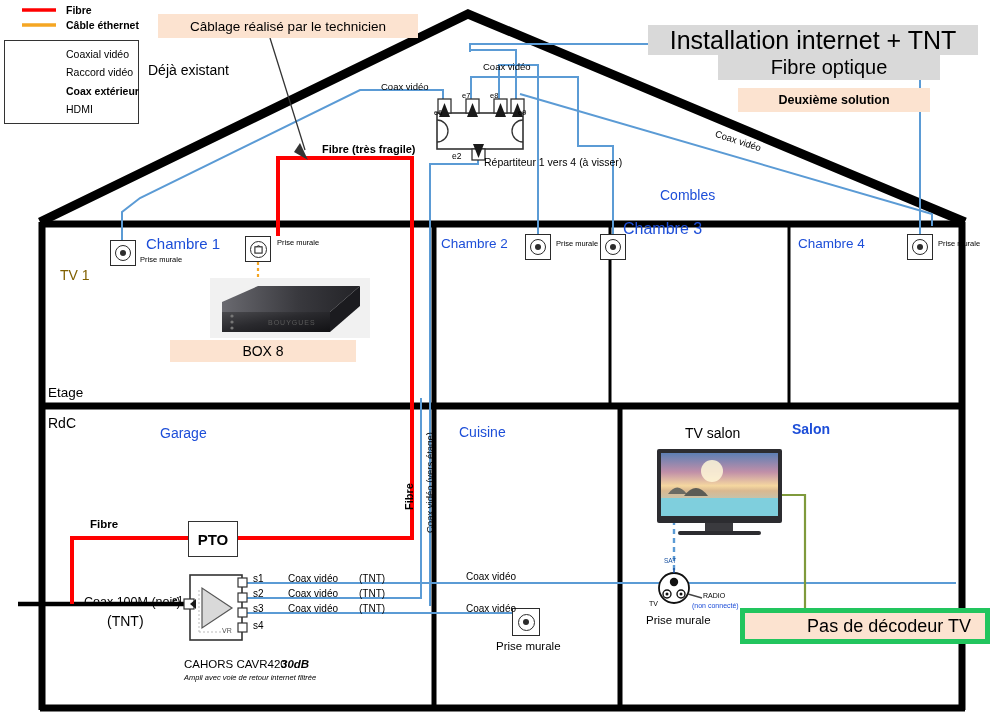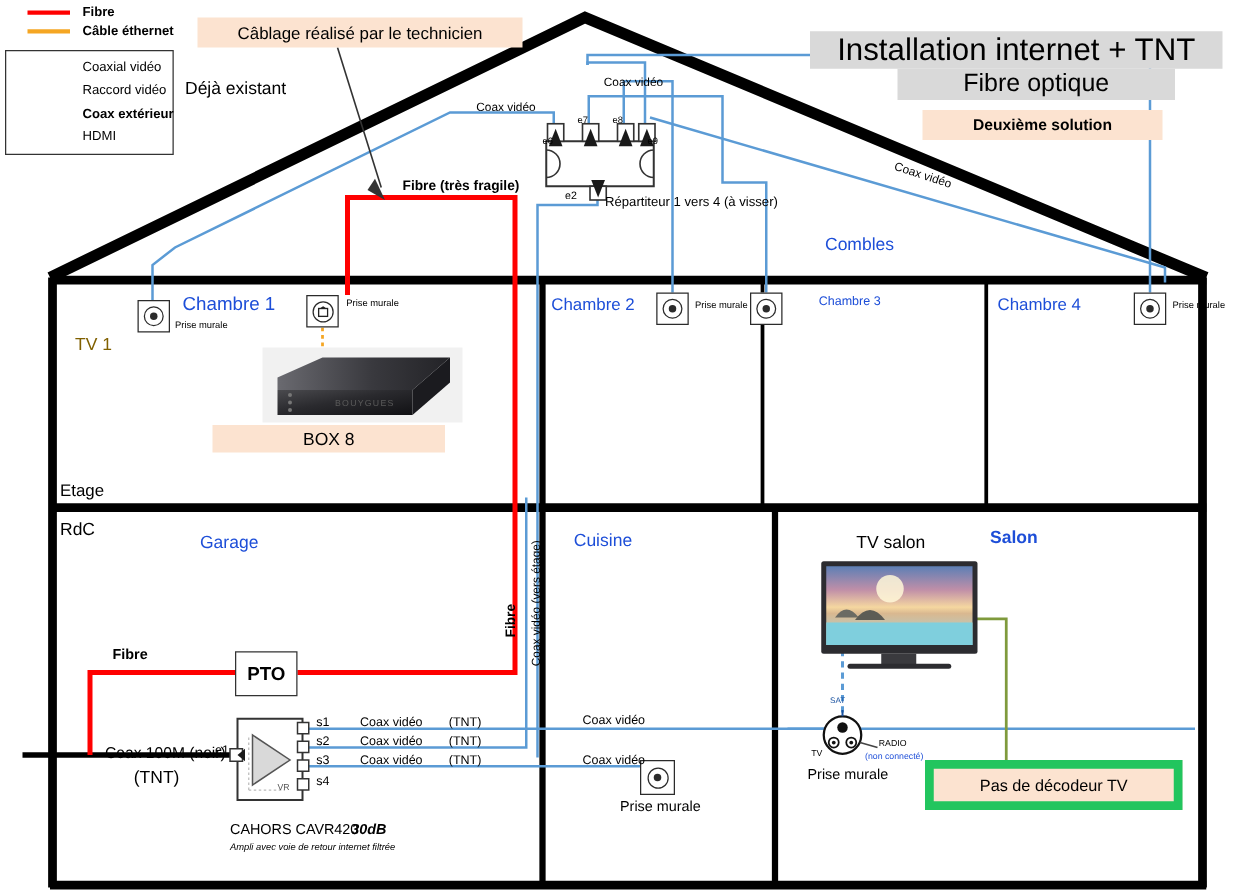--- a/index.html
+++ b/index.html
@@ -227,30 +227,30 @@
   <div class="legrow" style="left:66px;top:103px;font-weight:normal;">HDMI</div>
 
   <div class="greybox" style="left:648px;top:25px;width:330px;height:30px;font-size:25px;">Installation internet + TNT</div>
   <div class="greybox" style="left:718px;top:55px;width:222px;height:25px;font-size:20px;">Fibre optique</div>
   <div class="tagbox" style="left:738px;top:88px;width:192px;height:24px;font-size:12.5px;font-weight:bold;">Deuxième solution</div>
 
   <div class="tagbox" style="left:158px;top:14px;width:260px;height:24px;font-size:13.5px;">Câblage réalisé par le technicien</div>
   <div class="lbl" style="left:148px;top:63px;font-size:14px;">Déjà existant</div>
   <div class="lbl bold" style="left:322px;top:144px;font-size:11px;">Fibre (très fragile)</div>
 
-  <div class="tagbox" style="left:740px;top:608px;width:192px;height:26px;font-size:13px;border:7px solid #22c55e;">Pas de décodeur TV</div>
+  <div class="tagbox" style="left:740px;top:608px;width:192px;height:26px;font-size:18px;border:5px solid #22c55e;padding-left:48px;">Pas de décodeur TV</div>
   <div class="tagbox" style="left:170px;top:340px;width:186px;height:22px;font-size:14px;">BOX 8</div>
 
   <div class="lbl red" style="left:660px;top:188px;font-size:14px;">Combles</div>
   <div class="lbl" style="left:48px;top:386px;font-size:13.5px;">Etage</div>
   <div class="lbl" style="left:48px;top:416px;font-size:14px;">RdC</div>
 
   <div class="lbl red" style="left:146px;top:236px;font-size:15px;">Chambre 1</div>
   <div class="lbl red" style="left:441px;top:237px;font-size:13.5px;">Chambre 2</div>
-  <div class="lbl red" style="left:623px;top:237px;font-size:10px;margin-left:32px;">Chambre 3</div>
+  <div class="lbl red" style="left:623px;top:221px;font-size:16px;">Chambre 3</div>
   <div class="lbl red" style="left:798px;top:237px;font-size:13.5px;">Chambre 4</div>
   <div class="lbl red" style="left:160px;top:426px;font-size:14px;">Garage</div>
   <div class="lbl red" style="left:459px;top:425px;font-size:14px;">Cuisine</div>
   <div class="lbl red" style="left:792px;top:422px;font-size:14px;font-weight:bold;">Salon</div>
 
   <div class="lbl olive" style="left:60px;top:268px;font-size:14px;">TV 1</div>
   <div class="lbl" style="left:685px;top:426px;font-size:14px;">TV salon</div>
 
   <div class="socket" style="left:110px;top:240px;width:26px;height:26px;">
     <div class="ring" style="width:16px;height:16px;">

